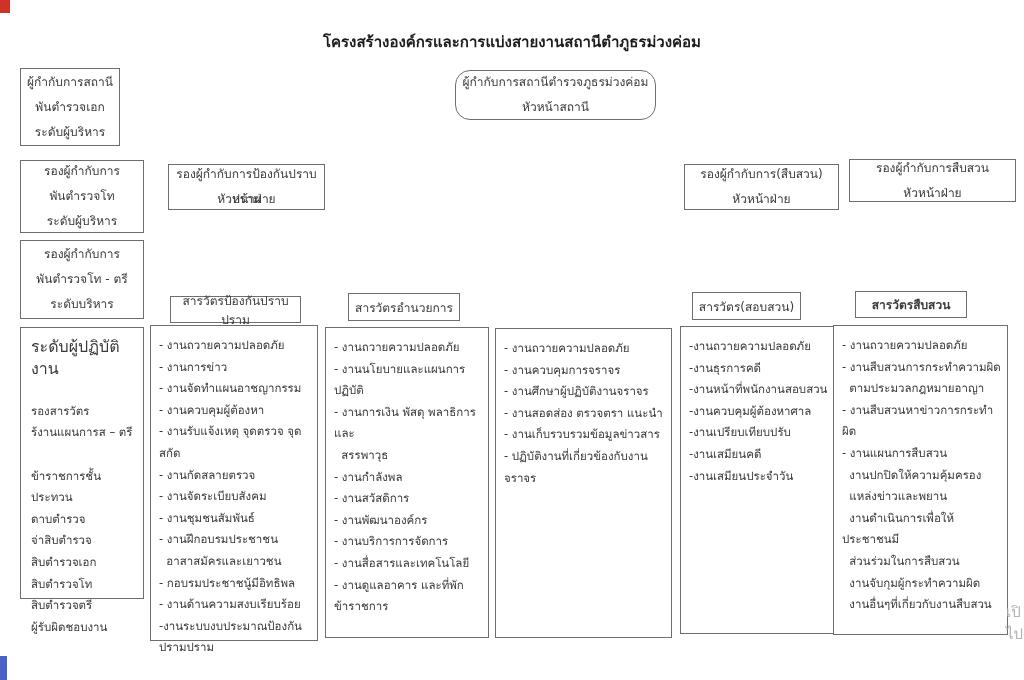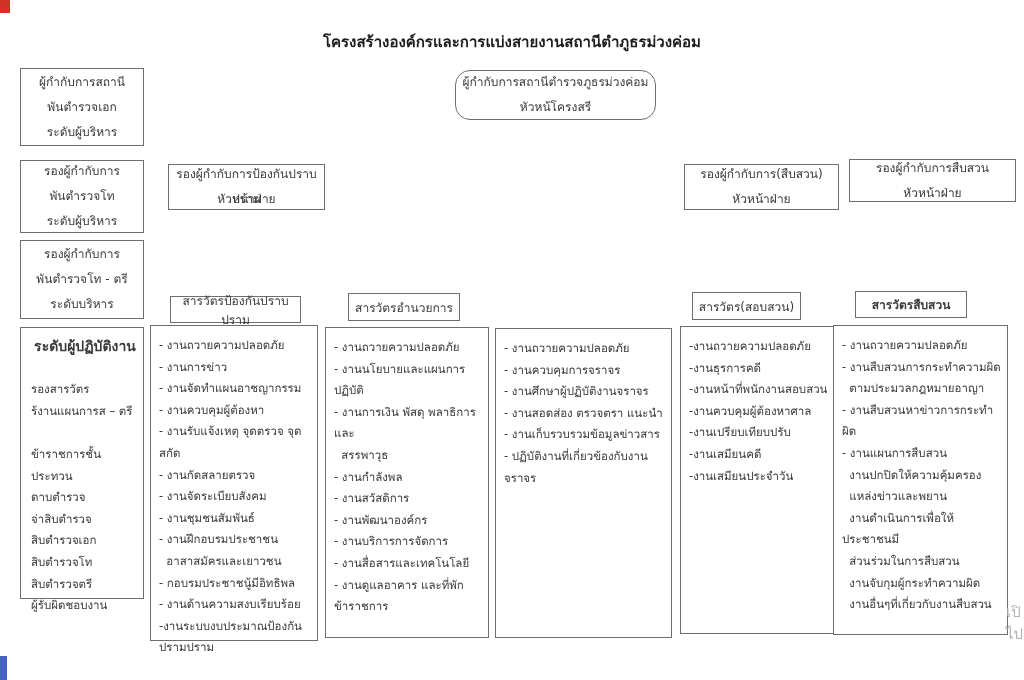--- a/index.html
+++ b/index.html
@@ -27,24 +27,24 @@
   .center-box .line{line-height:25px;min-height:25px;white-space:pre-wrap;}
 
   .header-box{
     display:flex;justify-content:center;align-items:center;
     text-align:center;font-size:12px;
   }
 
   .col-box{font-size:11.5px;padding:9px 4px 0 8px;}
   .col-box .line{line-height:21.6px;min-height:21.6px;white-space:pre-wrap;}
 
-  .op-header{text-align:center;line-height:21.6px;min-height:21.6px;font-size:14px;font-weight:bold;}
+  .op-header{line-height:21.6px;min-height:21.6px;font-size:16px;}
 
   
-  .pos-a{left:20px;top:68px;width:124px;height:78px;text-align:right;}
+  .pos-a{left:20px;top:68px;width:100px;height:78px;text-align:right;}
   .pos-b{left:455px;top:70px;width:201px;height:50px;border-radius:15px;}
   .pos-c{left:20px;top:160px;width:124px;height:73px;}
   .pos-d{left:168px;top:164px;width:157px;height:46px;}
   .pos-e{left:684px;top:164px;width:155px;height:46px;}
   .pos-f{left:849px;top:159px;width:167px;height:43px;}
   .pos-g{left:20px;top:240px;width:124px;height:79px;}
   .pos-op{left:20px;top:327px;width:124px;height:272px;padding:8px 4px 0 10px;font-size:11.5px;}
   .pos-op .line{line-height:21.6px;min-height:21.6px;white-space:pre-wrap;}
 
   .pos-h1{left:170px;top:296px;width:131px;height:27px;}
@@ -103,21 +103,21 @@
         <div class="line">จ่าสิบตำรวจ</div>
         <div class="line">สิบตำรวจเอก</div>
         <div class="line">สิบตำรวจโท</div>
         <div class="line">สิบตำรวจตรี</div>
         <div class="line">ผู้รับผิดชอบงาน</div>
       </div>
   </div>
 
   <div class="box center-box pos-b">
       <div class="line">ผู้กำกับการสถานีตำรวจภูธรม่วงค่อม</div>
-      <div class="line">หัวหน้โครงสรี</div>
+      <div class="line">หัวหน้าสถานี</div>
     </div>
 
   <div class="box center-box pos-d">
       <div class="line">รองผู้กำกับการป้องกันปราบปราม</div>
       <div class="line">หัวหน้าฝ่าย</div>
     </div>
   <div class="box center-box pos-e">
       <div class="line">รองผู้กำกับการ(สืบสวน)</div>
       <div class="line">หัวหน้าฝ่าย</div>
     </div>

